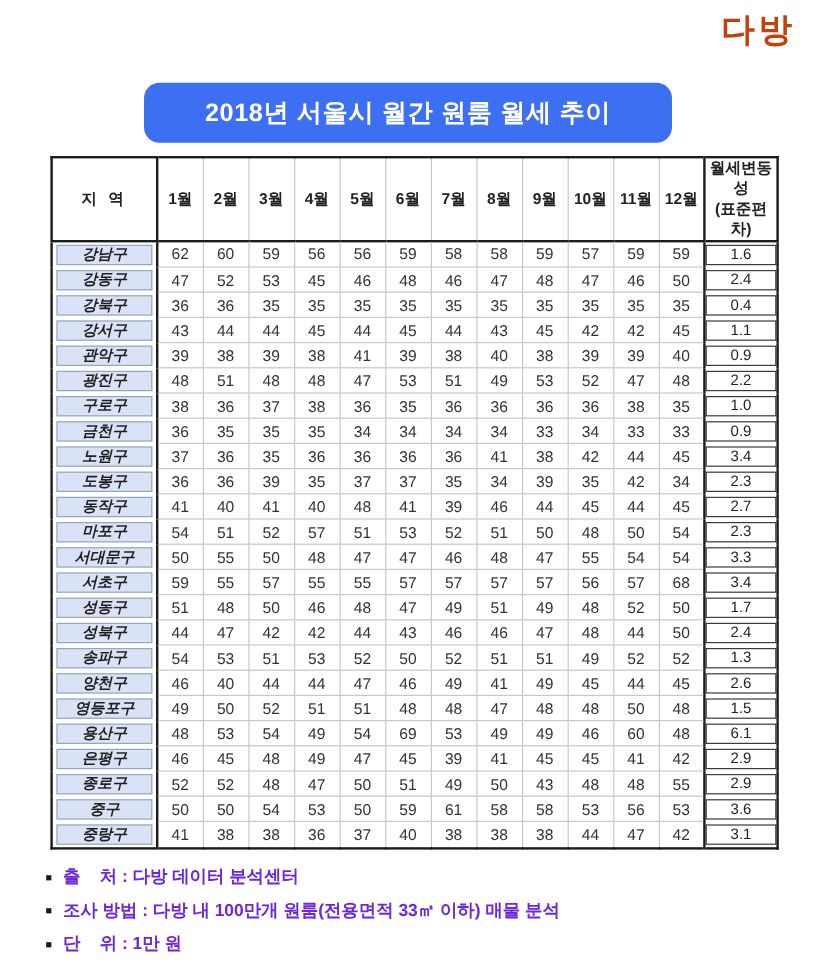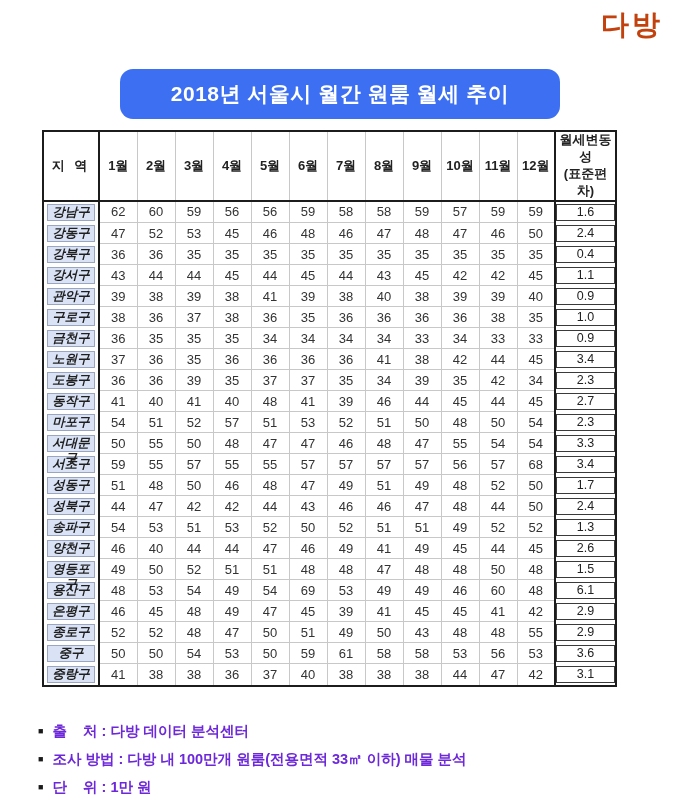--- a/index.html
+++ b/index.html
@@ -56,21 +56,21 @@
     color: #222222;
   }
   .rent-table thead th {
     height: 48px;
     background: #ffffff;
     border-bottom: 2px solid #1c1c1c;
     font-size: 13px;
     font-weight: bold;
   }
   th.region-h {
-    width: 56px;
+    width: 88px;
     font-size: 14px;
     letter-spacing: 3px;
     border-right: 2px solid #1c1c1c;
     margin-top: 40px;
   }
   th.month-h { width: 38px; border-left: 1px solid #c8c8c8; }
   th.vol-h {
     width: 61px;
     border-left: 2px solid #1c1c1c;
     font-size: 12px;
@@ -272,20 +272,40 @@
             <td class="value-c">38</td>
             <td class="value-c">39</td>
             <td class="value-c">39</td>
             <td class="value-c">40</td>
             <td class="vol-c">
               <div class="box">0.9</div>
             </td>
           </tr>
           <tr>
             <td class="region-c">
+              <div class="pill">광진구</div>
+            </td>
+            <td class="value-c">48</td>
+            <td class="value-c">51</td>
+            <td class="value-c">48</td>
+            <td class="value-c">48</td>
+            <td class="value-c">47</td>
+            <td class="value-c">53</td>
+            <td class="value-c">51</td>
+            <td class="value-c">49</td>
+            <td class="value-c">53</td>
+            <td class="value-c">52</td>
+            <td class="value-c">47</td>
+            <td class="value-c">48</td>
+            <td class="vol-c">
+              <div class="box">2.2</div>
+            </td>
+          </tr>
+          <tr>
+            <td class="region-c">
               <div class="pill">구로구</div>
             </td>
             <td class="value-c">38</td>
             <td class="value-c">36</td>
             <td class="value-c">37</td>
             <td class="value-c">38</td>
             <td class="value-c">36</td>
             <td class="value-c">35</td>
             <td class="value-c">36</td>
             <td class="value-c">36</td>

